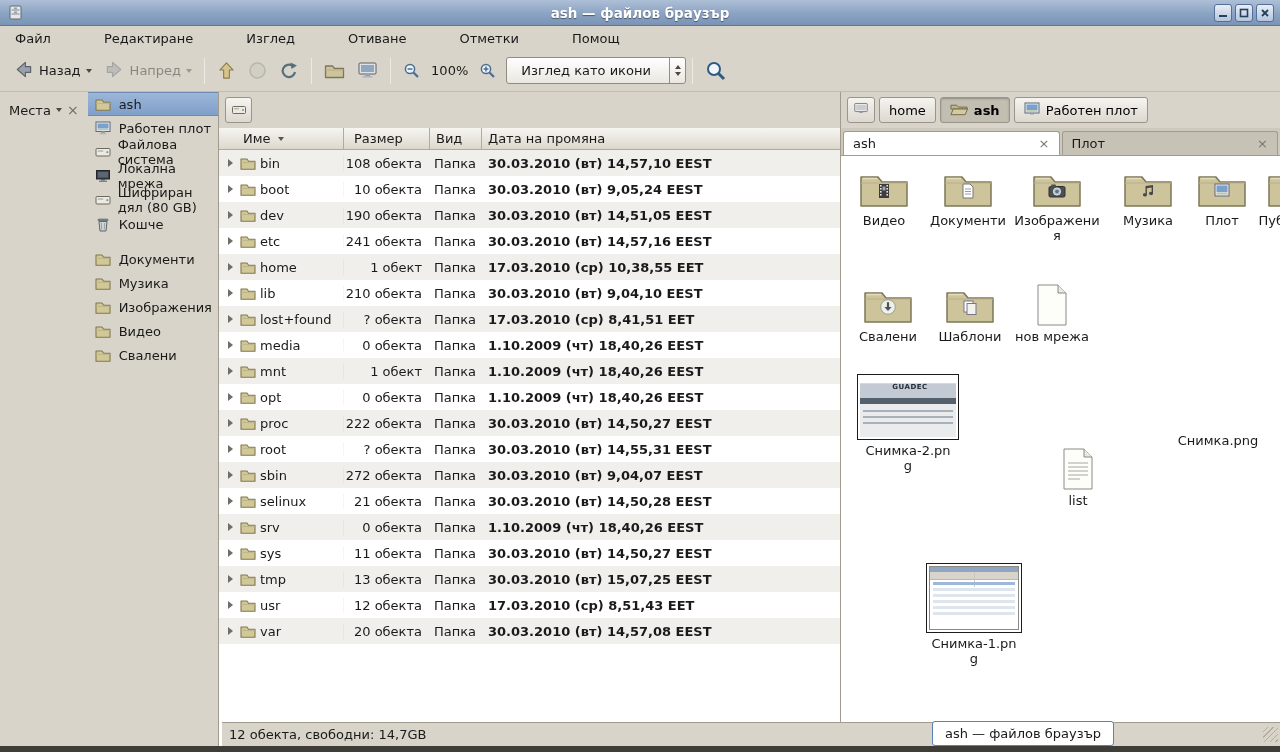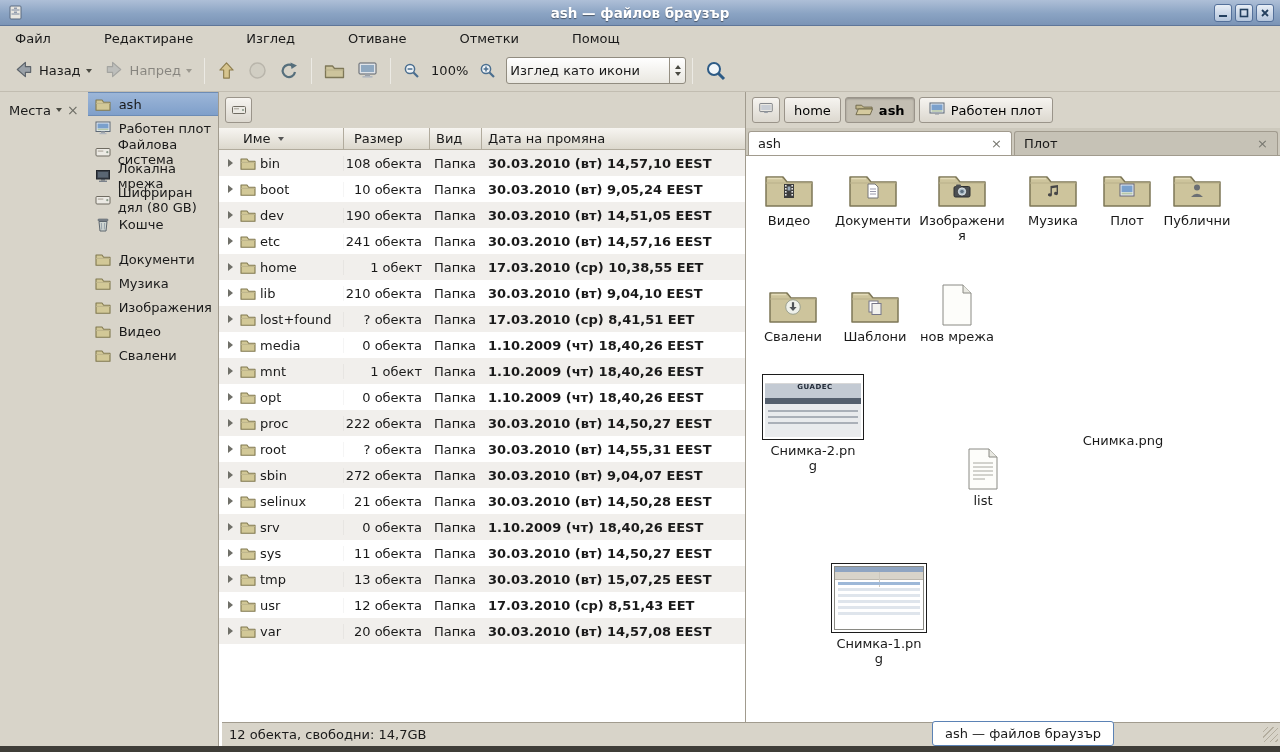--- a/index.html
+++ b/index.html
@@ -21,34 +21,34 @@
 
 .toolbar{height:42px;display:flex;align-items:center;padding:0 7px;border-bottom:1px solid #c2bdb1;flex:none;}
 .tbt{display:flex;align-items:center;gap:5px;padding:4px 6px;border-radius:3px;white-space:nowrap;}
 .tbt.disabled{opacity:.42;}
 .tsep{width:1px;height:26px;background:#a8a294;border-right:1px solid #eceae4;margin:0 6px;flex:none;}
 .tri-d{width:0;height:0;border-top:4px solid #4a4a42;border-left:3.5px solid transparent;border-right:3.5px solid transparent;display:inline-block;}
 .tri-u{width:0;height:0;border-bottom:4px solid #4a4a42;border-left:3.5px solid transparent;border-right:3.5px solid transparent;display:inline-block;}
 .tri-r{width:0;height:0;border-left:5px solid #6f6f68;border-top:4px solid transparent;border-bottom:4px solid transparent;display:inline-block;}
 .zoomlbl{padding:0 5px;}
 .combo{height:27px;min-width:180px;background:linear-gradient(#ffffff,#e9e7e0);border:1px solid #918c80;border-radius:3px;display:flex;align-items:center;margin-left:4px;}
-.combo-lbl{flex:1;padding:0 3px;}
+.combo-lbl{flex:1;padding:0 14px;}
 .spin{width:16px;align-self:stretch;border-left:1px solid #958f82;display:flex;flex-direction:column;align-items:center;justify-content:center;gap:3px;}
 
 
 .main{position:absolute;left:0;top:92px;width:1280px;height:654px;display:flex;}
 .sidebar{width:219px;flex:none;background:#d8d4c9;border-right:1px solid #a19b8e;display:flex;flex-direction:row;}
 .sb-head{height:36px;display:flex;align-items:center;padding:0 9px;gap:5px;flex:none;}
 .sb-close{margin-left:auto;color:#6e6e66;font-size:14px;}
 .sb-item{height:24px;display:flex;align-items:center;gap:7px;padding-left:7px;}
 .sb-item.sel{background:linear-gradient(#9cb6d8,#7fa0cb);background:linear-gradient(#9cb6d8,#7f9fca);border-top:1px solid #6d8cb5;border-bottom:1px solid #6d8cb5;}
 .sb-sep{height:11px;}
 .sb-ico{width:17px;display:flex;justify-content:center;}
 
-.treepane{width:527px;flex:none;background:#fff;border-right:1px solid #a19b8e;display:flex;flex-direction:column;}
+.treepane{width:622px;flex:none;background:#fff;border-right:1px solid #a19b8e;display:flex;flex-direction:column;}
 .pane-top{height:36px;background:#d8d4c9;display:flex;align-items:center;padding:0 6px;gap:4px;flex:none;}
 .mini-btn{width:27px;height:26px;border:1px solid #9a948a;border-radius:3px;background:linear-gradient(#f6f4f0,#dcd8cf);display:flex;align-items:center;justify-content:center;}
 .lheader{height:22px;display:flex;flex:none;}
 .hcell{background:linear-gradient(#f7f5f1,#dcd8cd);border-right:1px solid #b1ab9d;border-bottom:1px solid #b1ab9d;display:flex;align-items:center;font-size:13px;overflow:hidden;}
 .h0{width:125px;padding-left:24px;gap:7px;}
 .h1{width:86px;padding-left:10px;}
 .h2{width:52px;padding-left:6px;}
 .h3{flex:1;padding-left:6px;border-right:none;}
 .rows{flex:1;overflow:hidden;background:#fff;}
 .lrow{height:26px;display:flex;align-items:center;}

